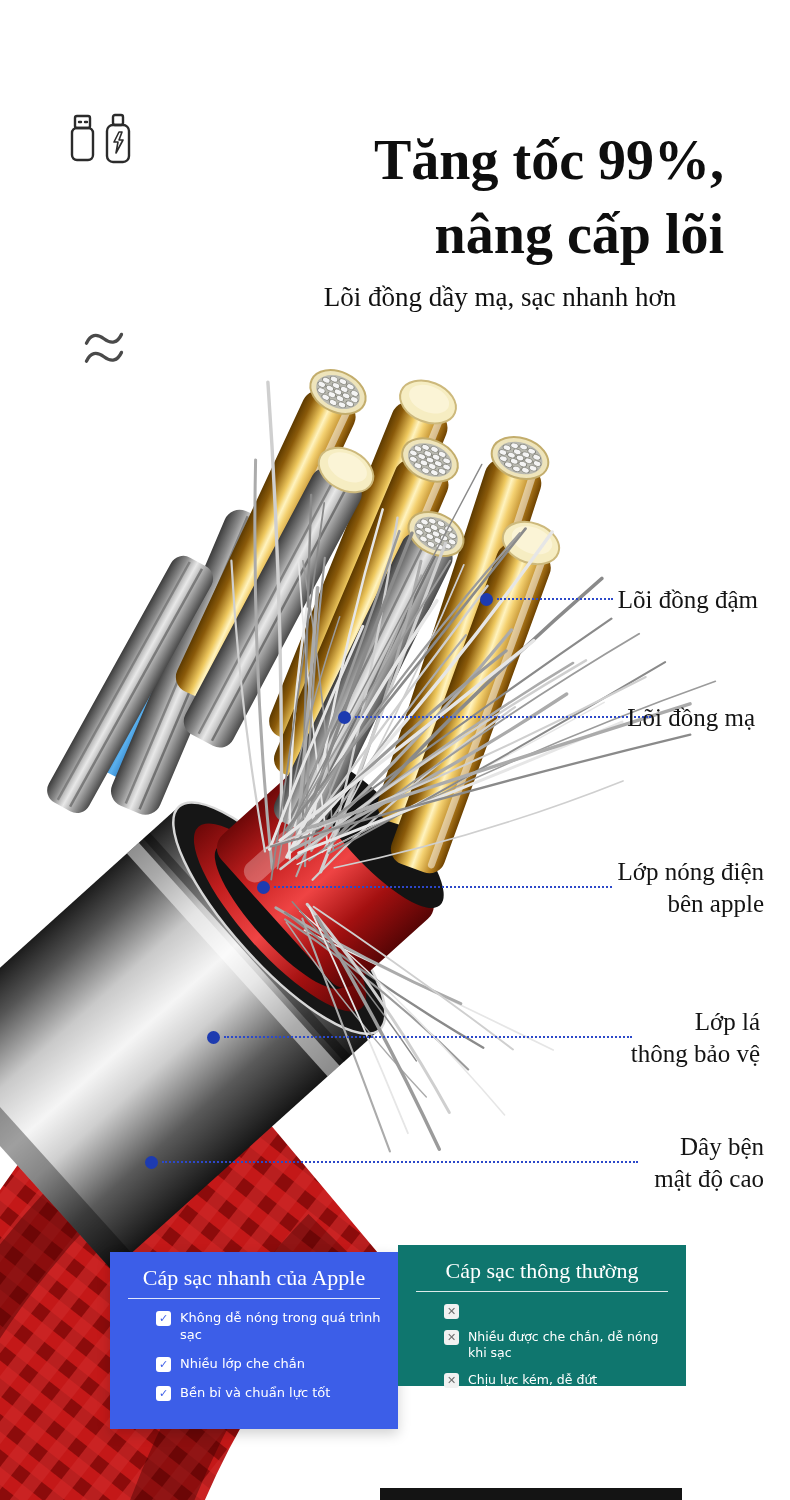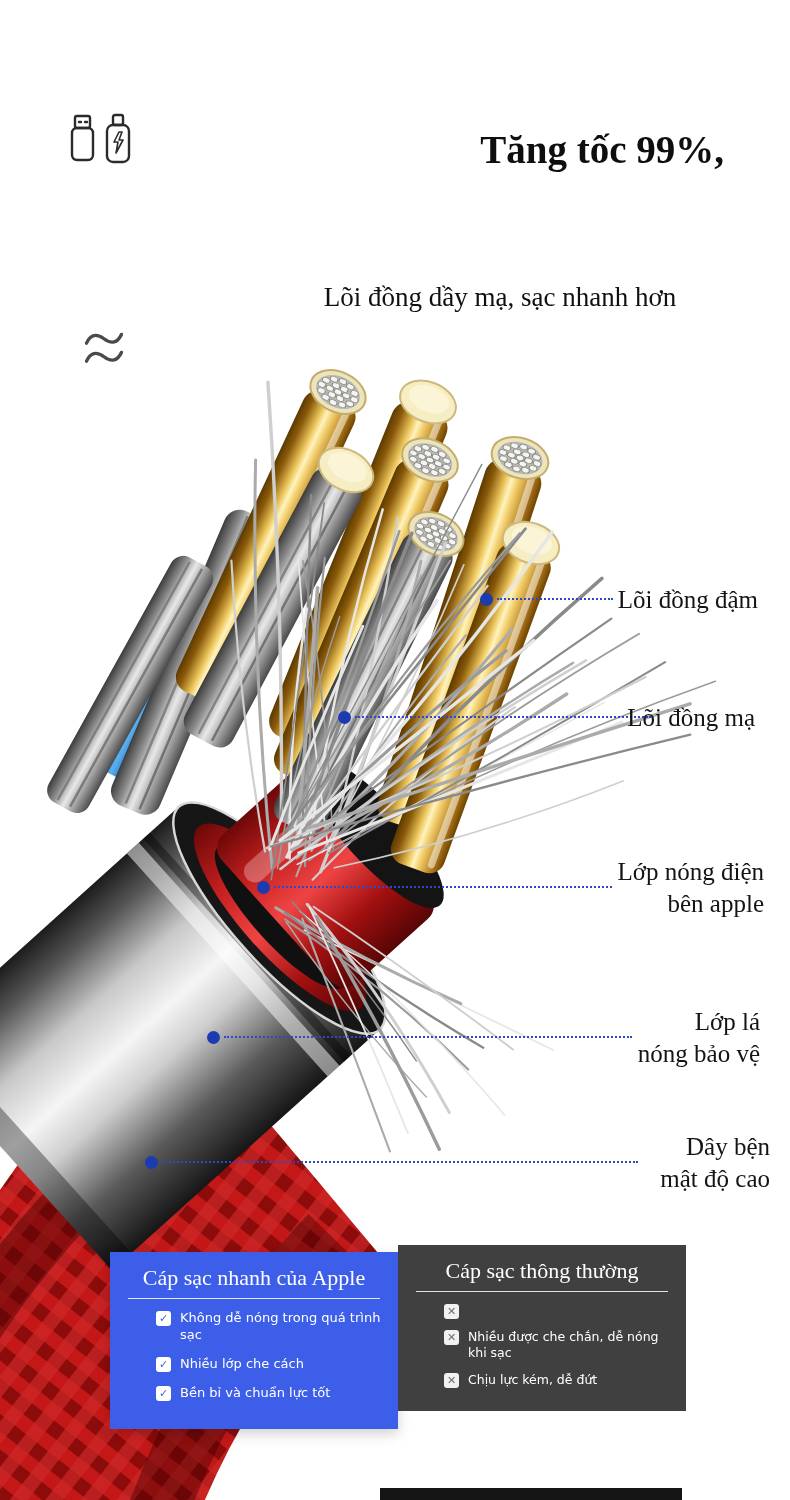--- a/index.html
+++ b/index.html
@@ -3,47 +3,47 @@
 <meta charset="utf-8">
 <style>
   html,body{margin:0;padding:0;background:#e8e8e8;}
   .page{position:relative;width:790px;height:1500px;background:#ffffff;overflow:hidden;
         font-family:"Liberation Serif","DejaVu Serif",serif;color:#141414;}
 
   
   .badge{position:absolute;left:68px;top:110px;width:150px;}
   .badge-label{margin-top:14px;font-family:"Liberation Sans","DejaVu Sans",sans-serif;
                font-size:19px;line-height:1.4;color:#3d3d3d;width:128px;}
-  .title{position:absolute;top:124px;right:66px;margin:0;font-size:39px;font-weight:700;
+  .title{position:absolute;top:124px;right:66px;margin:0;font-size:56px;font-weight:700;
          text-align:right;line-height:1.32;color:#0e0e0e;}
   .title span{display:block;}
   .subtitle{position:absolute;top:282px;left:200px;width:600px;text-align:center;
             font-size:27px;color:#101010;}
   .squiggle{position:absolute;left:80px;top:326px;}
 
   
   .scene{position:absolute;left:0;top:330px;}
 
   
   .dot{position:absolute;width:13px;height:13px;border-radius:50%;background:#1d3bb0;}
   .leader{position:absolute;height:0;border-top:2px dotted #2c49c9;}
   .anno-label{position:absolute;transform:translateY(-50%);font-size:25px;color:#141414;
               text-align:right;line-height:1.28;white-space:nowrap;margin-left:40px;}
   .anno-label span{display:block;}
   .a1 .dot{left:480px;top:593px}.a1 .leader{left:497px;top:598px;width:116px}.a1 .anno-label{right:32px;top:600px}
   .a2 .dot{left:338px;top:711px}.a2 .leader{left:355px;top:716px;width:296px}.a2 .anno-label{right:35px;top:718px}
   .a3 .dot{left:257px;top:881px}.a3 .leader{left:274px;top:886px;width:338px}.a3 .anno-label{right:26px;top:888px}
   .a4 .dot{left:207px;top:1031px}.a4 .leader{left:224px;top:1036px;width:408px}.a4 .anno-label{right:30px;top:1038px}
-  .a5 .dot{left:145px;top:1156px}.a5 .leader{left:162px;top:1161px;width:476px}.a5 .anno-label{right:20px;top:1163px}
+  .a5 .dot{left:145px;top:1156px}.a5 .leader{left:162px;top:1161px;width:476px}.a5 .anno-label{right:26px;top:1163px}
 
   
   .card{position:absolute;color:#fff;}
   .card-blue{left:110px;top:1252px;width:288px;height:177px;background:#3c5ee8;
              box-shadow:0 5px 12px rgba(0,0,0,.18);}
-  .card-gray{left:398px;top:1245px;width:288px;height:166px;background:#404040;}
+  .card-gray{left:398px;top:1245px;width:288px;height:141px;background:#0f766e;}
   .card-title{margin:13px 8px 0;text-align:center;font-size:22px;font-weight:400;}
   .card-rule{width:252px;margin:7px auto 11px;border:0;border-top:1px solid rgba(255,255,255,.85);}
   .card-items{list-style:none;margin:0;padding:0 10px 0 46px;
               font-family:"DejaVu Sans","Liberation Sans",sans-serif;}
   .card-blue .card-items{font-size:13px;}
   .card-gray .card-items{font-size:12.5px;}
   .card-items li{display:flex;gap:9px;margin-bottom:12px;align-items:flex-start;line-height:1.3;}
   .card-gray .card-items li{margin-bottom:10px;}
   .ico{flex:0 0 15px;width:15px;height:15px;border-radius:3px;background:#ffffff;
        font:700 11px/15px "DejaVu Sans",sans-serif;text-align:center;margin-top:1px;}
@@ -66,20 +66,21 @@
           <line x1="17" y1="12" x2="19" y2="12"></line>
         <rect x="45" y="5" width="10" height="10" rx="2"></rect>
         <rect x="39" y="15" width="22" height="37" rx="6"></rect>
         <path d="M51 22 l-5 10 h4 l-2 11 l7 -13 h-4 l3 -8 z" stroke-width="1.6"></path>
       </g>
     </svg>
   </div>
 
   <h1 class="title">
     <span>Tăng tốc 99%,</span>
+    <span>nâng cấp lõi</span>
   </h1>
   <div class="subtitle">Lõi đồng dầy mạ, sạc nhanh hơn</div>
 
   <svg class="squiggle" width="46" height="46" viewBox="0 0 46 46">
     <g fill="none" stroke="#4a4a4a" stroke-width="3.4" stroke-linecap="round">
       <path d="M6 13 q9 -11 18 0 q9 11 18 0" transform="rotate(-14 23 13)"></path>
       <path d="M6 31 q9 -11 18 0 q9 11 18 0" transform="rotate(-14 23 31)"></path>
     </g>
   </svg>
 
@@ -322,21 +323,21 @@
     <span class="anno-label">
       <span>Lớp nóng điện</span>
         <span>bên apple</span>
     </span>
   </div>
   <div class="anno a4">
     <span class="dot"></span>
     <span class="leader"></span>
     <span class="anno-label">
       <span>Lớp lá</span>
-        <span>nóng bảo vệ</span>
+        <span>thông bảo vệ</span>
     </span>
   </div>
   <div class="anno a5">
     <span class="dot"></span>
     <span class="leader"></span>
     <span class="anno-label">
       <span>Dây bện</span>
         <span>mật độ cao</span>
     </span>
   </div>
@@ -344,21 +345,21 @@
   <div class="card card-blue">
     <h2 class="card-title">Cáp sạc nhanh của Apple</h2>
     <hr class="card-rule">
     <ul class="card-items">
       <li>
         <span class="ico ico-check">✓</span>
         <span>Không dễ nóng trong quá trình sạc</span>
       </li>
       <li>
         <span class="ico ico-check">✓</span>
-        <span>Nhiều lớp che cách</span>
+        <span>Nhiều lớp che chắn</span>
       </li>
       <li>
         <span class="ico ico-check">✓</span>
         <span>Bền bỉ và chuẩn lực tốt</span>
       </li>
     </ul>
   </div>
 
   <div class="card card-gray">
     <h2 class="card-title">Cáp sạc thông thường</h2>

